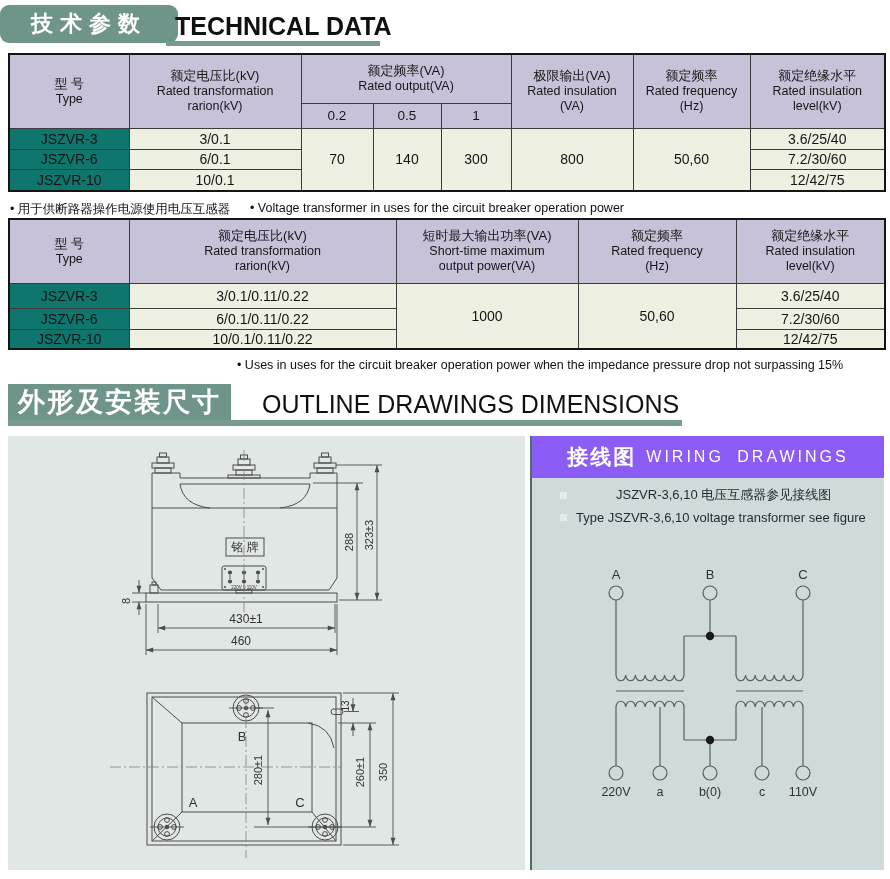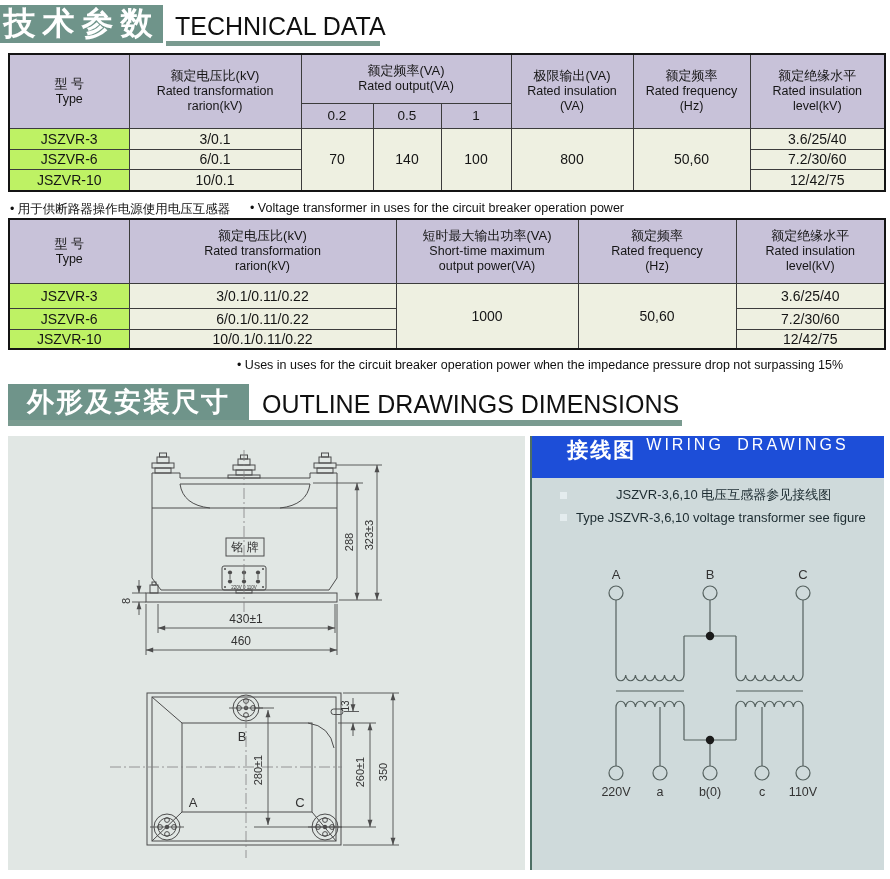--- a/index.html
+++ b/index.html
@@ -11,51 +11,51 @@
              display:flex;align-items:center;justify-content:center;}
   .sec-en{position:absolute;color:#101010;white-space:nowrap;}
   .green-bar{position:absolute;background:#7a9b90;}
 
   
   .dtable{position:absolute;border-collapse:collapse;table-layout:fixed;border:2px solid #141414;}
   .dtable td{border:1px solid #3c3c3c;text-align:center;vertical-align:middle;padding:0;}
   .hd{background:#c8c2d9;}
   .hd .zh{display:block;font-size:13px;line-height:16px;}
   .hd .en{display:block;font-size:12.5px;line-height:15px;}
-  .typecell{background:#bef264;font-size:14px;}
+  .typecell{background:#0f766e;font-size:14px;}
   .valcell{background:#eef0e1;font-size:14px;}
   .subnum{background:#c8c2d9;font-size:13.5px;}
 
   .note{position:absolute;font-size:12.5px;white-space:nowrap;color:#101010;}
 
   
   #panel-left{position:absolute;left:8px;top:436px;width:517px;height:434px;background:#e1e7e4;}
   #panel-right{position:absolute;left:530px;top:436px;width:354px;height:434px;background:#cfdadb;
                border-left:2px solid #4d6f65;box-sizing:border-box;}
-  #wiring-header{position:absolute;left:0;top:0;width:100%;height:42px;background:#1d4ed8;
-                 display:flex;align-items:flex-start;justify-content:center;color:#fff;}
+  #wiring-header{position:absolute;left:0;top:0;width:100%;height:42px;background:#8b5cf6;
+                 display:flex;align-items:center;justify-content:center;color:#fff;}
   #wiring-header .zh{font-size:21px;font-weight:bold;letter-spacing:2px;margin-right:10px;}
   #wiring-header .en{font-size:16px;letter-spacing:3px;word-spacing:6px;}
   .wbullet{position:absolute;left:28px;display:flex;align-items:center;font-size:13px;color:#1c2b30;white-space:nowrap;}
   .wbullet .sq{width:7px;height:7px;background:#e4ecee;margin-right:9px;flex:none;}
 
   svg{position:absolute;left:0;}
   svg text{font-family:"Liberation Sans","DejaVu Sans",sans-serif;fill:#333;}
   .dln{stroke:#4d4d4d;stroke-width:1;fill:none;}
   .thin{stroke:#4d4d4d;stroke-width:0.9;fill:none;}
   .cl{stroke:#808080;stroke-width:0.8;fill:none;stroke-dasharray:11 3 2 3;}
   .wln{stroke:#55615f;stroke-width:1.2;fill:none;}
 </style>
 </head>
 <body>
 
 <div id="page">
 
-  <div class="sec-badge" style="left:0;top:5px;width:163px;height:38px;font-size:32px;letter-spacing:7px;">技术参数</div>
-  <div class="sec-en" style="left:175px;top:12px;font-size:25px;">TECHNICAL DATA</div>
+  <div class="sec-badge" style="left:0;top:5px;width:178px;height:38px;font-size:22px;letter-spacing:7px;border-radius:9px;">技术参数</div>
+  <div class="sec-en" style="left:175px;top:12px;font-size:25px;font-weight:bold;">TECHNICAL DATA</div>
   <div class="green-bar" style="left:166px;top:41px;width:214px;height:5px;"></div>
 
   <table class="dtable" style="left:8px;top:53px;width:876px;">
     <colgroup>
       <col style="width:120px">
         <col style="width:172px">
         <col style="width:72px">
         <col style="width:68px">
       <col style="width:70px">
         <col style="width:122px">
@@ -96,21 +96,21 @@
     <tr style="height:25px">
       <td class="subnum">0.2</td>
       <td class="subnum">0.5</td>
       <td class="subnum">1</td>
     </tr>
     <tr style="height:21px">
       <td class="typecell">JSZVR-3</td>
       <td class="valcell">3/0.1</td>
       <td class="valcell" rowspan="3">70</td>
       <td class="valcell" rowspan="3">140</td>
-      <td class="valcell" rowspan="3">100</td>
+      <td class="valcell" rowspan="3">300</td>
       <td class="valcell" rowspan="3">800</td>
       <td class="valcell" rowspan="3">50,60</td>
       <td class="valcell">3.6/25/40</td>
     </tr>
     <tr style="height:20px">
       <td class="typecell">JSZVR-6</td>
       <td class="valcell">6/0.1</td>
       <td class="valcell">7.2/30/60</td>
     </tr>
     <tr style="height:22px">
@@ -174,21 +174,21 @@
     <tr style="height:20px">
       <td class="typecell">JSZVR-10</td>
       <td class="valcell">10/0.1/0.11/0.22</td>
       <td class="valcell">12/42/75</td>
     </tr>
   </tbody>
     </table>
 
   <div class="note" style="left:237px;top:358px;">• Uses in uses for the circuit breaker operation power when the impedance pressure drop not surpassing 15%</div>
 
-  <div class="sec-badge" style="left:8px;top:384px;width:241px;height:36px;font-size:27px;letter-spacing:2px;">外形及安装尺寸</div>
+  <div class="sec-badge" style="left:8px;top:384px;width:223px;height:36px;font-size:27px;letter-spacing:2px;">外形及安装尺寸</div>
   <div class="sec-en" style="left:262px;top:390px;font-size:25px;">OUTLINE  DRAWINGS  DIMENSIONS</div>
   <div class="green-bar" style="left:8px;top:420px;width:674px;height:6px;"></div>
 
   <div id="panel-left">
 
     <svg style="top:6px" width="517" height="240" viewBox="0 0 517 240">
       <defs>
         <marker id="mE" markerWidth="9" markerHeight="7" refX="8.4" refY="3" orient="auto">
           <path d="M0.4,0.3 L8.4,3 L0.4,5.7 Z" fill="#4d4d4d"></path>
         </marker>

